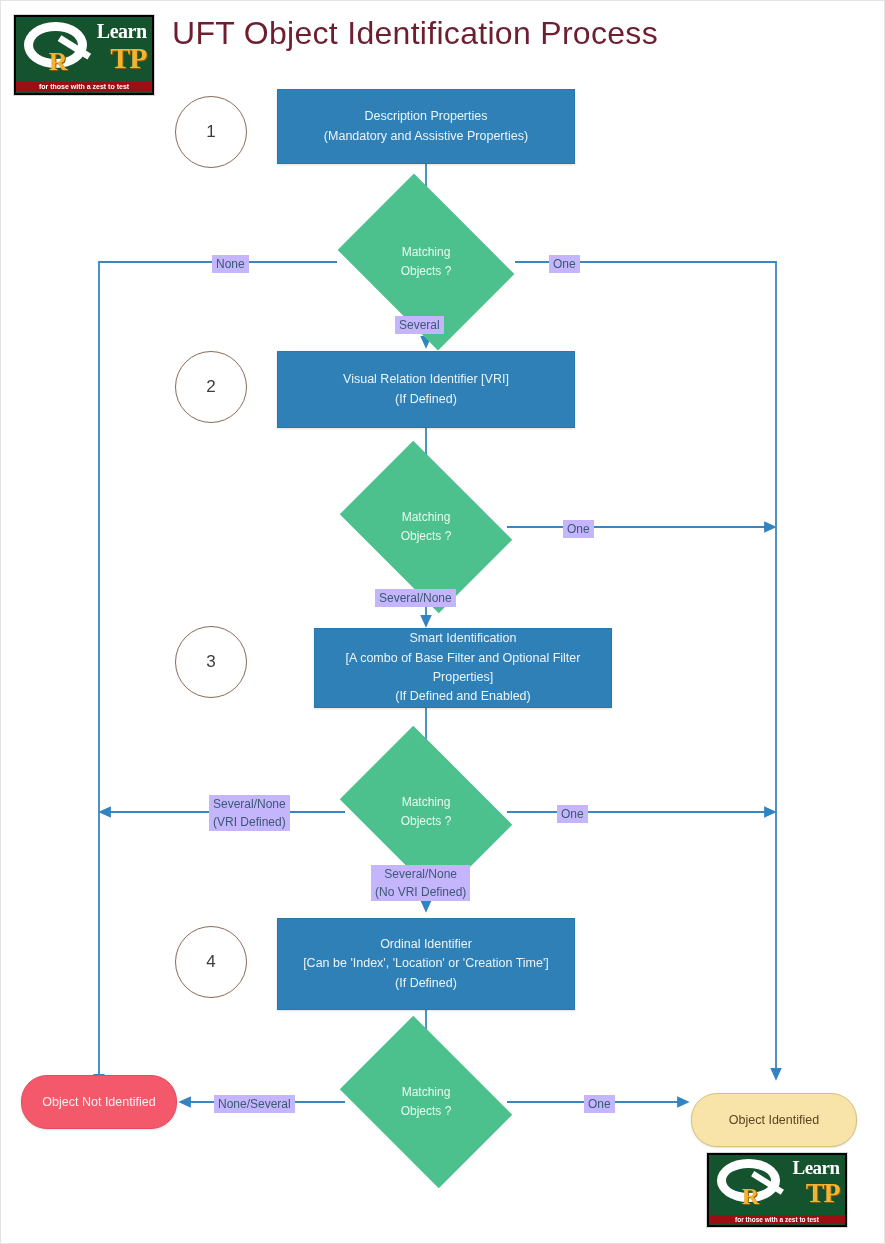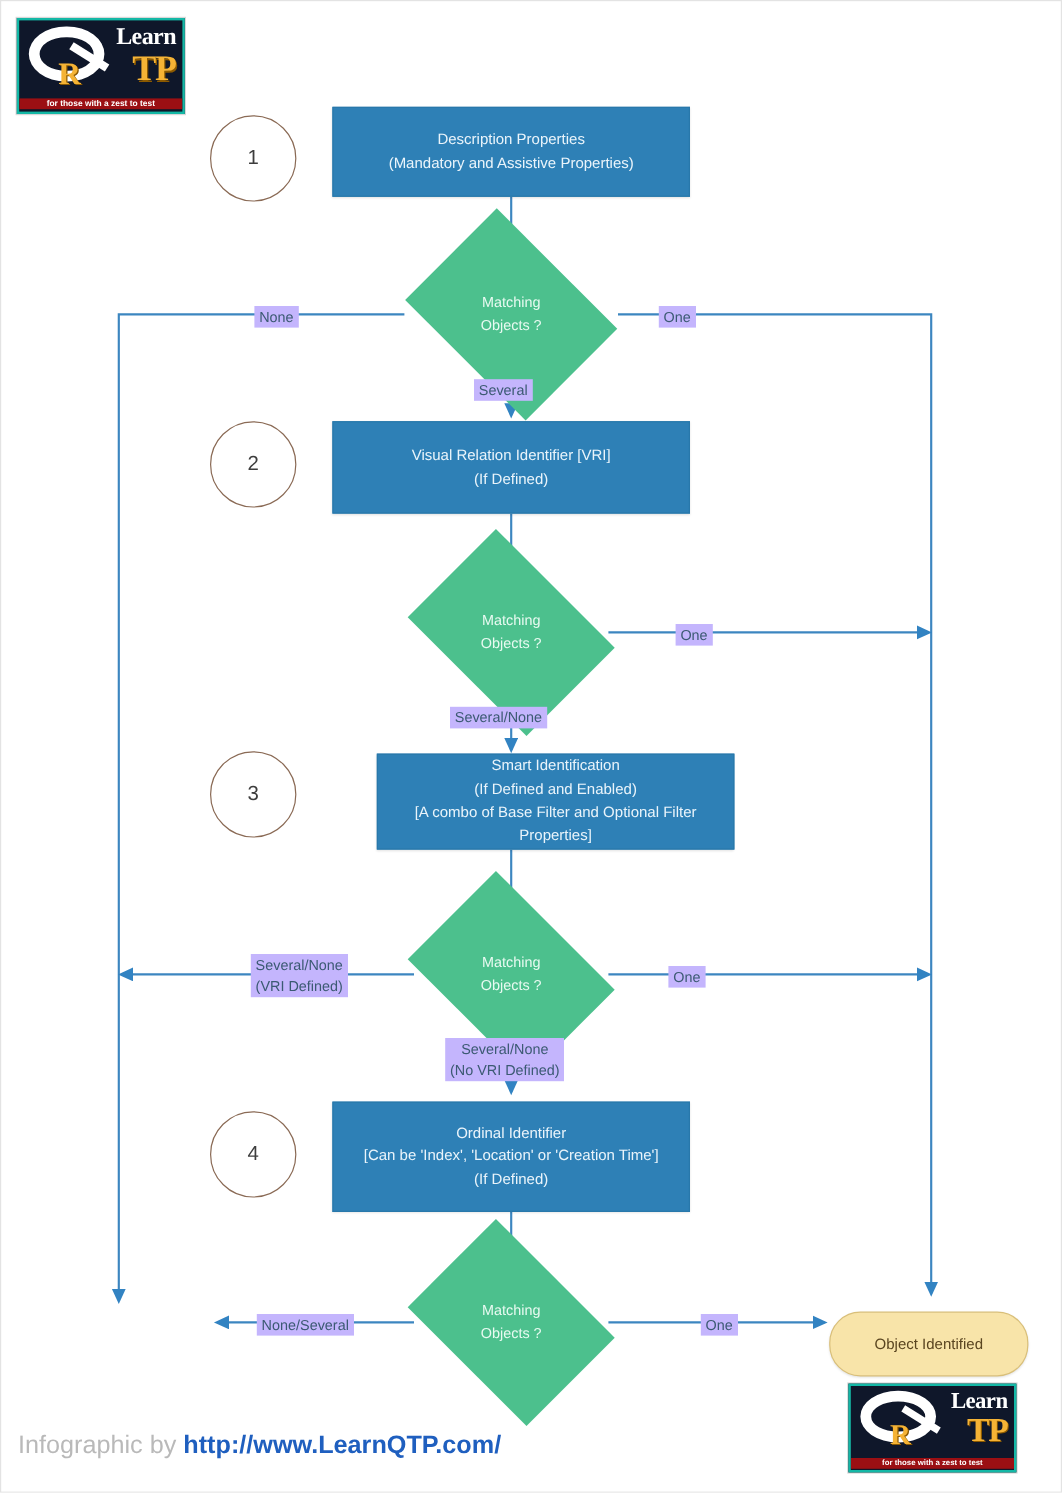--- a/index.html
+++ b/index.html
@@ -12,22 +12,22 @@
     width:885px;height:1244px;
     background:#ffffff;
     border:1px solid #e3e3e3;
     box-sizing:border-box;
     overflow:hidden;
   }
 
   
   .logo{
     position:absolute;
-    background:#0f172a;
-    border:2px solid #14b8a6;
+    background:#14532d;
+    border:2px solid #000000;
     box-shadow:0 0 0 1px #d8d8d8;
     overflow:hidden;
   }
   .logo-top{
     position:absolute;left:0;right:0;top:0;bottom:22%;
   }
   .logo-q{
     position:absolute;
     left:6%;top:8%;
     width:46%;height:78%;
@@ -203,20 +203,21 @@
     <div class="logo-top">
       <div class="logo-q"></div>
       <div class="logo-qtail"></div>
       <div class="logo-learn">Learn</div>
     </div>
     <div class="logo-r">R</div>
     <div class="logo-tp">TP</div>
     <div class="logo-tag">for those with a zest to test</div>
   </div>
 
+  <div class="title">UFT Object Identification Process</div>
 
   <svg id="wires" viewBox="0 0 885 1244" xmlns="http://www.w3.org/2000/svg">
     <defs>
       <marker id="ah" markerWidth="9" markerHeight="9" refX="5.5" refY="3.2" orient="auto" markerUnits="strokeWidth">
         <path d="M0,0 L7,3.2 L0,6.4 z" fill="#3283c2"></path>
       </marker>
     </defs>
     <g stroke="#3c86c0" stroke-width="1.8" fill="none">
 
       <line x1="425" y1="163" x2="425" y2="208" marker-end="url(#ah)"></line>
@@ -288,22 +289,22 @@
   </div>
 
   <div class="edge-label" style="left:562px;top:519px;">One</div>
   <div class="edge-label" style="left:374px;top:588px;">Several/None</div>
 
   <div class="step-circle" style="left:174px;top:625px;">3</div>
 
   <div class="proc-box" style="left:276px;top:627px;width:298px;height:80px;margin-left:37px;">
     <div>
       <div>Smart Identification</div>
+      <div>[A combo of Base Filter and Optional Filter Properties]</div>
       <div>(If Defined and Enabled)</div>
-      <div>[A combo of Base Filter and Optional Filter Properties]</div>
     </div>
   </div>
 
   <div class="diamond" style="left:355px;top:759px;width:140px;height:104px;">
     <div class="dshape"></div>
     <div class="dtext">
       <div>Matching</div>
       <div>Objects ?</div>
     </div>
   </div>
@@ -332,26 +333,24 @@
     <div class="dshape"></div>
     <div class="dtext">
       <div>Matching</div>
       <div>Objects ?</div>
     </div>
   </div>
 
   <div class="edge-label" style="left:213px;top:1094px;">None/Several</div>
   <div class="edge-label" style="left:583px;top:1094px;">One</div>
 
+  <div class="terminal term-red" style="left:20px;top:1074px;width:156px;height:54px;">Object Not Identified</div>
 
   <div class="terminal term-yellow" style="left:690px;top:1074px;width:166px;height:54px;">Object Identified</div>
 
-  <div class="footer-text">
-    <span class="fmuted">Infographic by </span><span class="flink">http://www.LearnQTP.com/</span>
-  </div>
 
   <div class="logo" id="logo-footer">
     <div class="logo-top">
       <div class="logo-q"></div>
       <div class="logo-qtail"></div>
       <div class="logo-learn">Learn</div>
     </div>
     <div class="logo-r">R</div>
     <div class="logo-tp">TP</div>
     <div class="logo-tag">for those with a zest to test</div>

